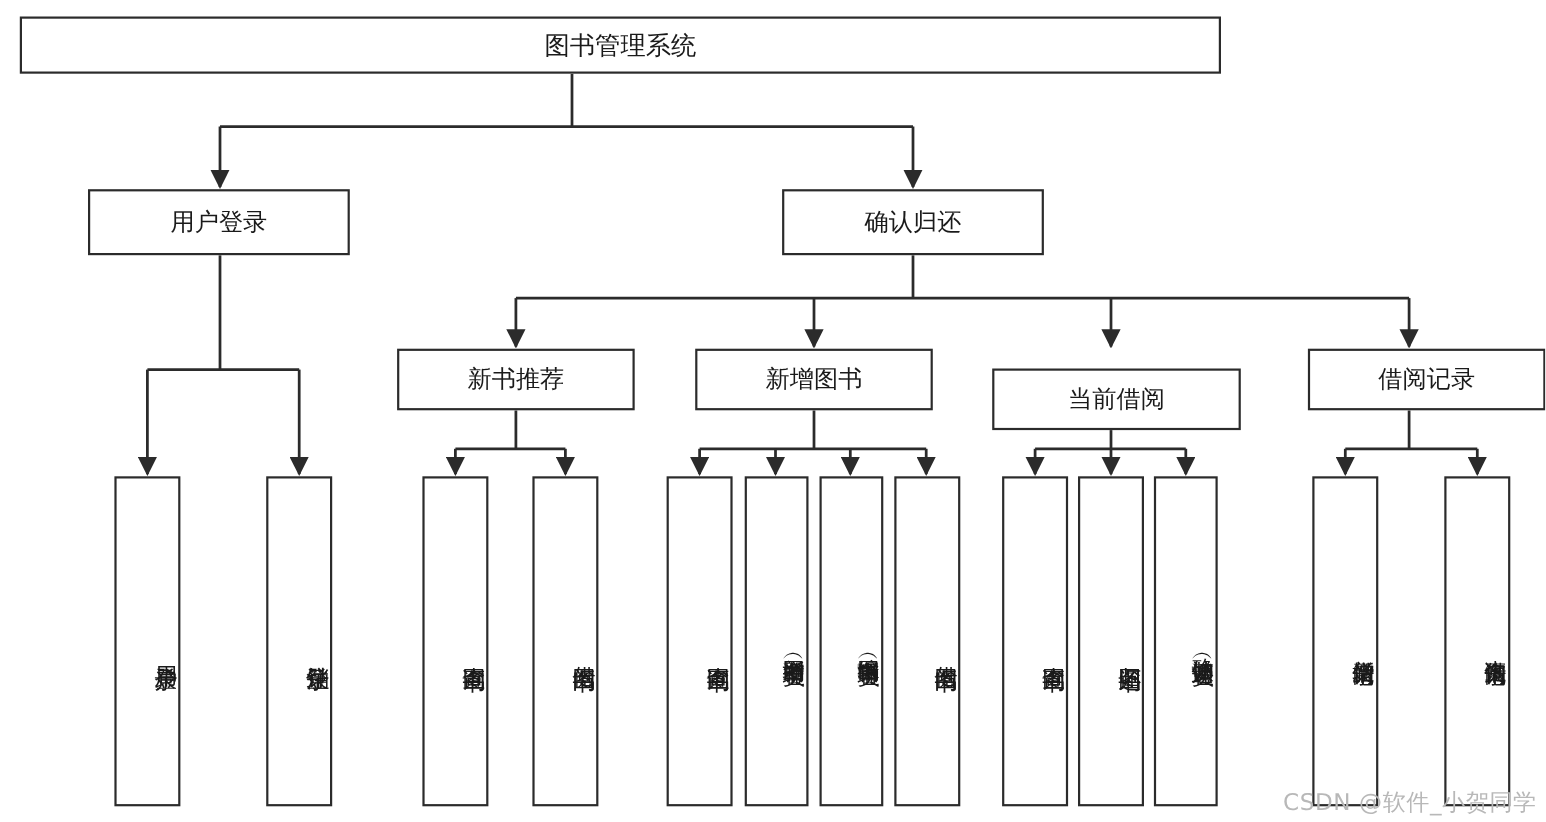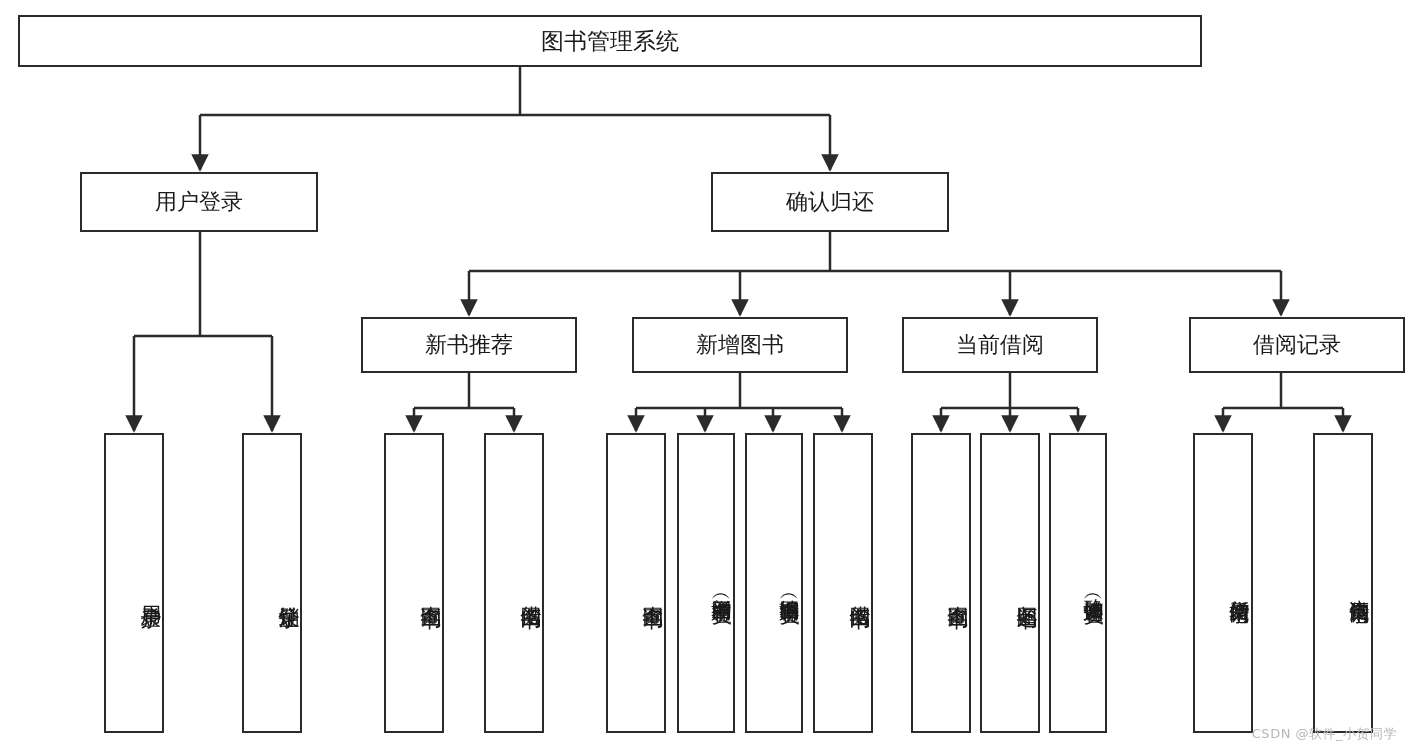--- a/index.html
+++ b/index.html
@@ -57,21 +57,21 @@
     font-size: 20px;
   }
   .node-label {
     display: block;
     white-space: nowrap;
   }
   .watermark {
     position: absolute;
     right: 8px;
     bottom: 4px;
-    font-size: 13px;
+    font-size: 21px;
     color: #b8b8b8;
     white-space: nowrap;
     letter-spacing: 0.5px;
   }
 </style>
 </head>
 <body>
 
 <div id="diagram-root">
 
@@ -118,38 +118,38 @@
       <path d="M 1010 408 L 1010 431" marker-end="url(#arrow)"></path>
       <path d="M 1078 408 L 1078 431" marker-end="url(#arrow)"></path>
 
       <path d="M 1281 373 L 1281 408"></path>
       <path d="M 1223 408 L 1343 408"></path>
       <path d="M 1223 408 L 1223 431" marker-end="url(#arrow)"></path>
       <path d="M 1343 408 L 1343 431" marker-end="url(#arrow)"></path>
     </g>
   </svg>
 
-  <div class="node root" style="left:18px; top:15px; width:1184px; height:52px;">
+  <div class="node root" style="left:18px; top:15px; width:1092px; height:52px;">
     <span class="node-label">图书管理系统</span>
   </div>
 
   <div class="node level2" style="left:80px; top:172px; width:238px; height:60px;">
     <span class="node-label">用户登录</span>
   </div>
   <div class="node level2" style="left:711px; top:172px; width:238px; height:60px;">
     <span class="node-label">确认归还</span>
   </div>
 
   <div class="node level2" style="left:361px; top:317px; width:216px; height:56px;">
     <span class="node-label">新书推荐</span>
   </div>
   <div class="node level2" style="left:632px; top:317px; width:216px; height:56px;">
     <span class="node-label">新增图书</span>
   </div>
-  <div class="node level2" style="left:902px; top:317px; width:196px; height:56px;text-align:center;">
+  <div class="node level2" style="left:902px; top:335px; width:226px; height:56px;text-align:center;">
     <span class="node-label">当前借阅</span>
   </div>
   <div class="node level2" style="left:1173px; top:317px; width:216px; height:56px;margin-left:16px;">
     <span class="node-label">借阅记录</span>
   </div>
 
   <div class="node leaf" style="left:104px; top:433px; width:60px; height:300px;">
     <span class="node-label">用户登录</span>
   </div>
   <div class="node leaf" style="left:242px; top:433px; width:60px; height:300px;">

